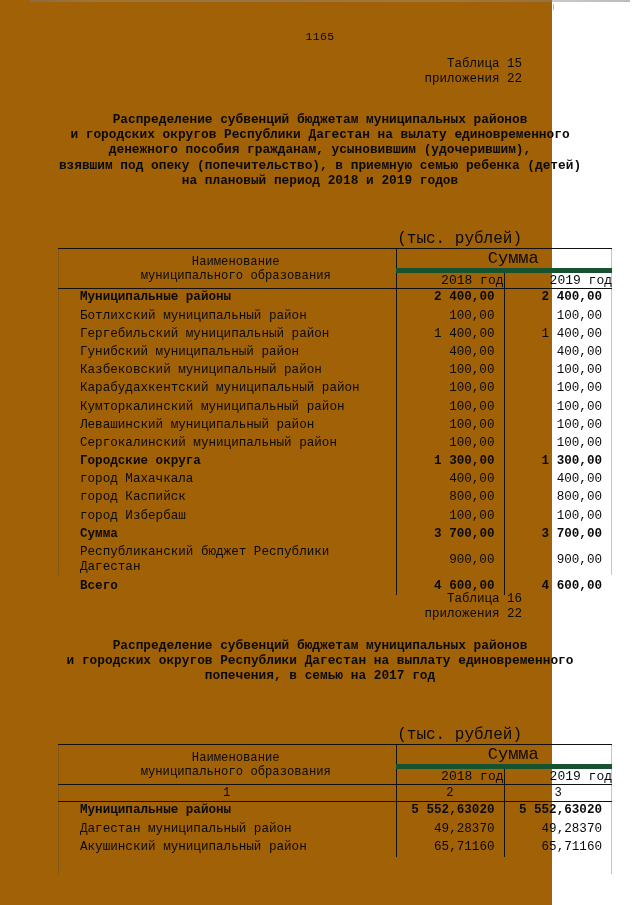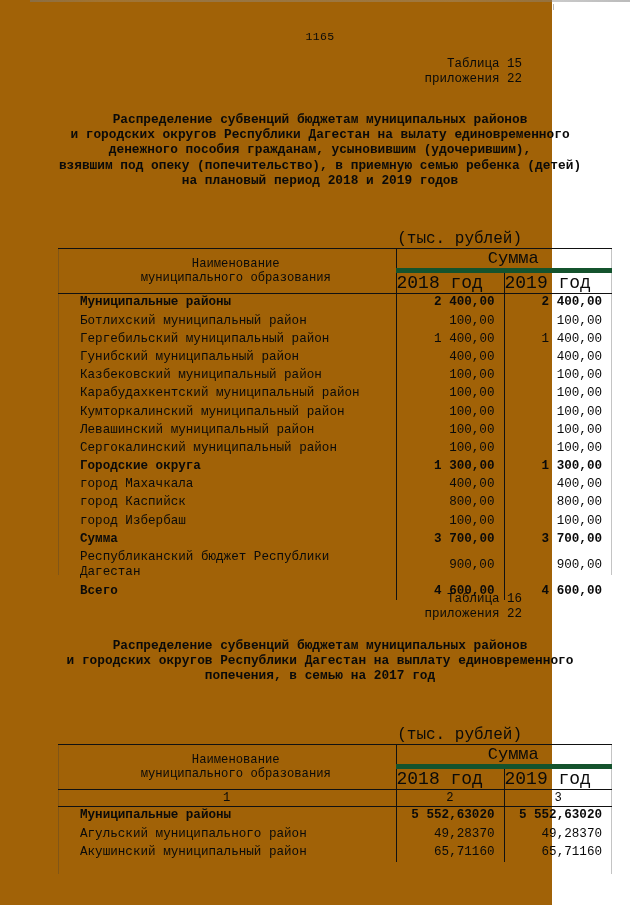--- a/index.html
+++ b/index.html
@@ -124,23 +124,23 @@
     border-right: 1px solid #111;
   }
   .h-sum {
     text-align: center;
     font-weight: bold;
     font-size: 17px;
     padding: 2px 0 1px 0;
     border-bottom: 5px solid #14532d;
   }
   .h-year {
-    text-align: left;
+    text-align: right;
     font-weight: bold;
-    font-size: 18px;
+    font-size: 13px;
     padding: 1px 0 2px 0;
     border-right: 1px solid #111;
   }
   .h-year.last { border-right: none; }
 
   .numrow td {
     text-align: center;
     font-size: 12.2px;
     padding: 1px 0 1px 0;
     border-top: 1px solid #111;
@@ -373,21 +373,21 @@
         <td class="last">3</td>
       </tr>
     </thead>
     <tbody>
         <tr class="data-row bold">
           <td class="nm">Муниципальные районы</td>
           <td class="v">5 552,63020</td>
           <td class="v last">5 552,63020</td>
         </tr>
         <tr class="data-row">
-          <td class="nm">Агульский муниципального район</td>
+          <td class="nm">Дагестан муниципальный район</td>
           <td class="v">49,28370</td>
           <td class="v last">49,28370</td>
         </tr>
         <tr class="data-row">
           <td class="nm">Акушинский муниципальный район</td>
           <td class="v">65,71160</td>
           <td class="v last">65,71160</td>
         </tr>
       </tbody>
   </table>

